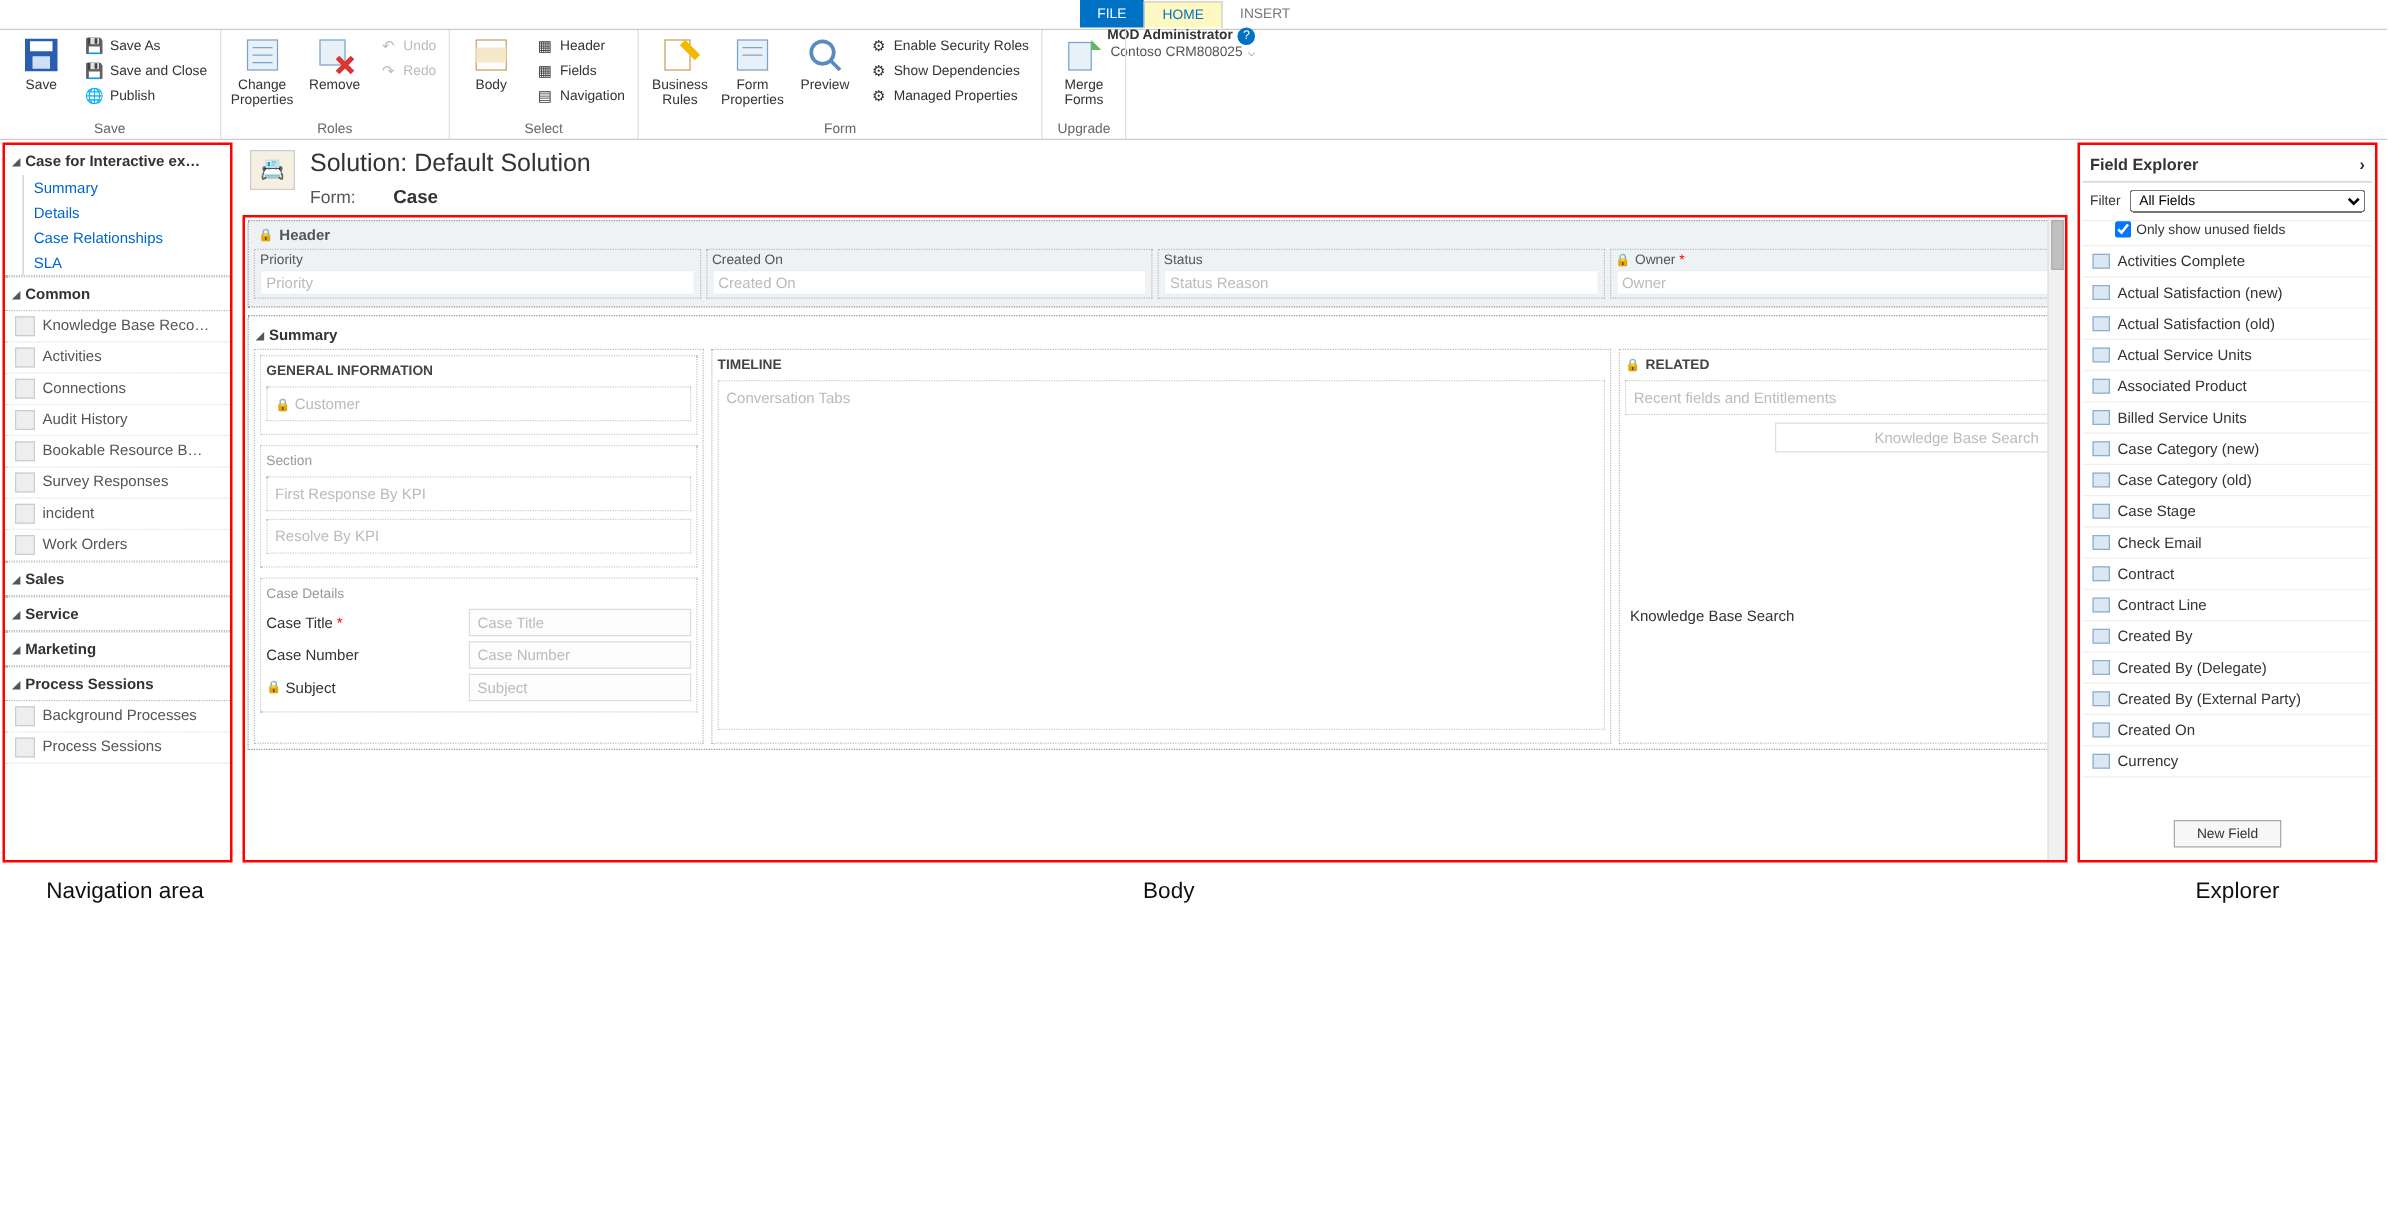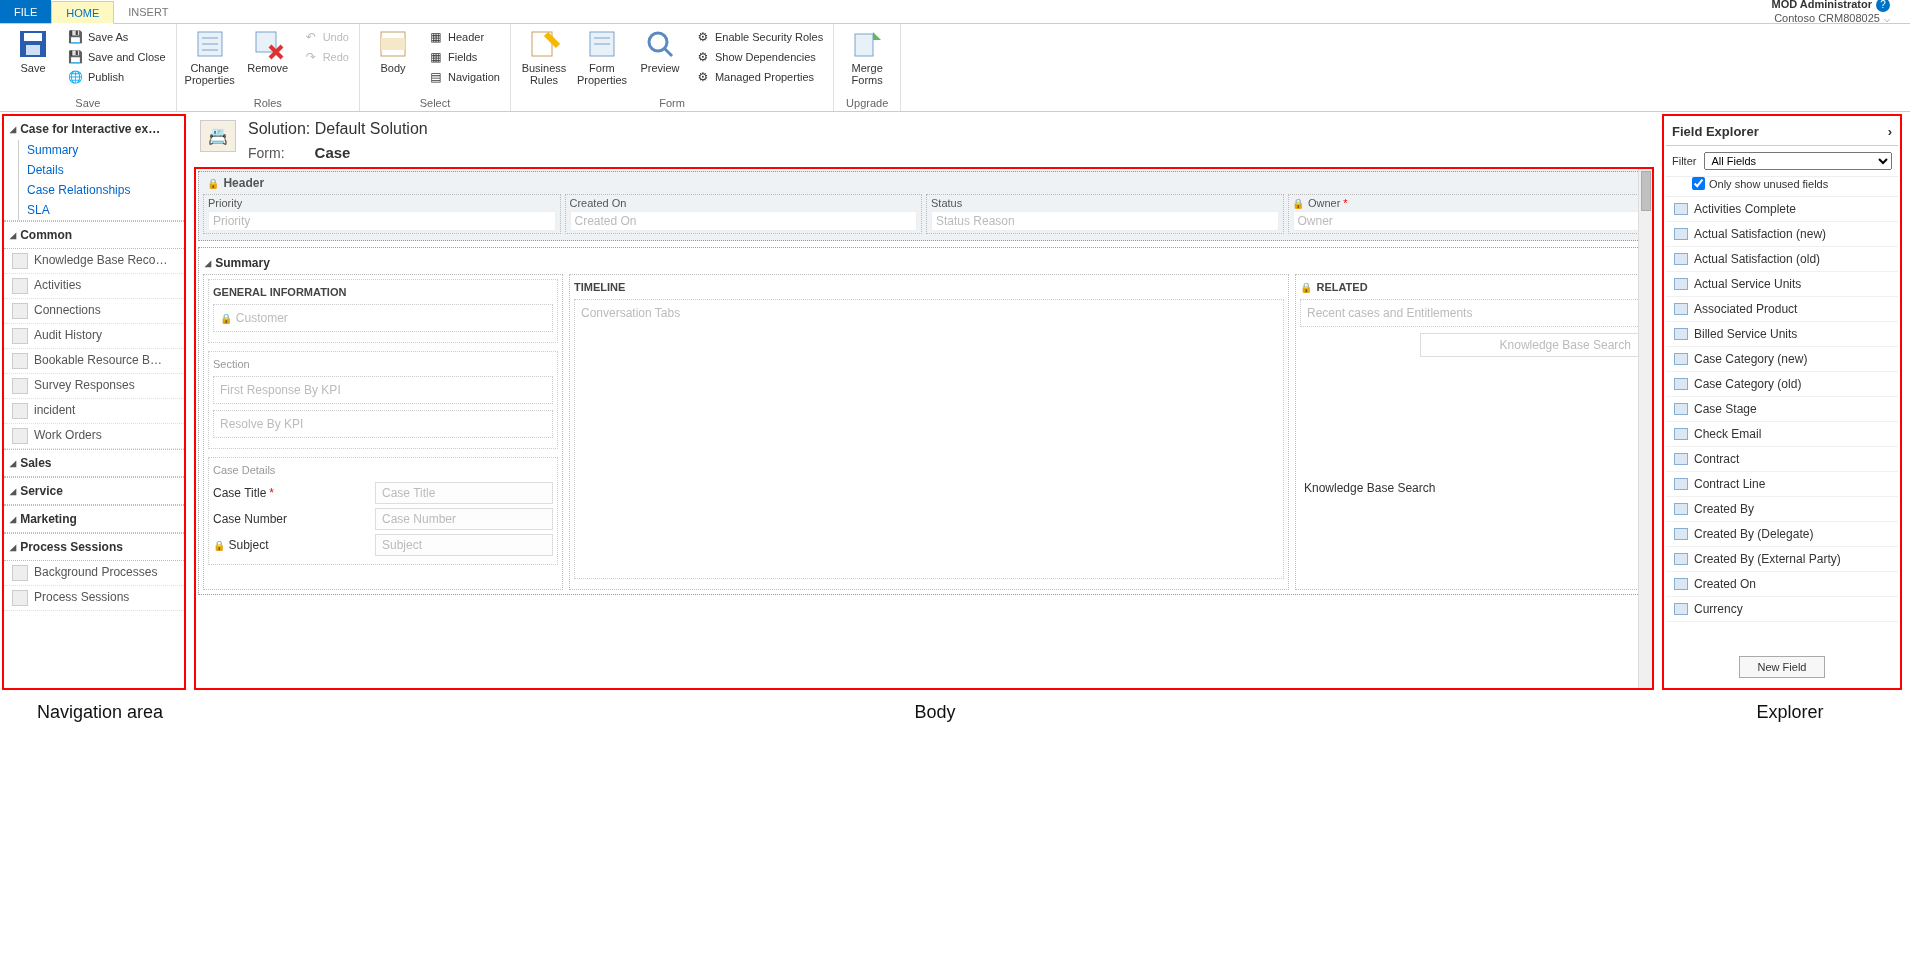--- a/index.html
+++ b/index.html
@@ -1,17 +1,17 @@
 <!DOCTYPE html>
 <html><head>
 <meta charset="utf-8">
 <style>
 * { box-sizing: border-box; margin: 0; padding: 0; }
 body { font-family: "Segoe UI", Arial, sans-serif; font-size: 12px; color: #333; background: #fff; width: 1910px; }
-.topbar { display: flex; justify-content: space-between; align-items: center; border-bottom: 1px solid #ccc; height: 24px; }
+.topbar { display: flex; justify-content: space-between; align-items: center; border-bottom: 1px solid #ccc; height: 24px; flex-direction: column; }
 .tabs { display: flex; align-items: stretch; height: 100%; }
 .tab { padding: 4px 14px; font-size: 11px; cursor: pointer; display: flex; align-items: center; }
 .tab.file { background: #0072c6; color: #fff; }
 .tab.active { color: #0072c6; border: 1px solid #ccc; border-bottom: 1px solid #fff; position: relative; top: 1px; background: #fef9c3; }
 .tab.inactive { color: #777; }
 .userblock { text-align: right; padding-right: 20px; font-size: 11px; }
 .userblock .uname { font-weight: bold; }
 .userblock .uorg { color: #555; }
 .help-icon { display:inline-block; width:14px; height:14px; background:#0072c6; color:#fff; border-radius:50%; text-align:center; line-height:14px; font-size:10px; margin-left:4px;}
 .chev { display:inline-block; margin-left:4px; color:#777; font-size:8px; }
@@ -36,21 +36,21 @@
 .nav-item.tree { border-left: 1px solid #ccc; margin-left: 14px; padding-left: 8px; }
 .nav-common-item { padding: 4px 6px 4px 8px; display:flex; align-items:flex-start; gap:6px; color:#555; cursor:pointer; border-bottom: 1px dotted #e0e0e0; }
 .nav-common-item .ci { width:16px; height:16px; background:#eee; border:1px solid #ccc; display:inline-block;}
 .nav-subhead { font-weight: bold; padding: 6px; border-top: 1px dotted #bbb; border-bottom: 1px dotted #bbb; display:flex; align-items:center;}
 .nav-subhead::before { content: "◢"; font-size: 8px; margin-right: 4px; color:#555;}
 
 .body-area { flex: 1; margin: 2px; display:flex; flex-direction:column; }
 .body-header { display:flex; align-items:flex-start; gap:12px; padding: 6px 10px; }
 .body-header .ent-ico { width:36px; height:32px; background:#f5f0e1; border:1px solid #ccc; display:flex; align-items:center; justify-content:center; font-size:16px;}
 .body-header-lines { display:flex; flex-direction:column; gap:6px; }
-.body-header .ln1 { font-size: 16px; color:#333; }
+.body-header .ln1 { font-size: 20px; color:#333; }
 .body-header .ln2 { font-size: 14px; }
 .body-header .ln2 .lbl { color:#555; margin-right: 30px; }
 .body-header .ln2 .val { font-weight:bold; font-size:15px; }
 
 .body-canvas { border: 2px solid red; margin: 0 4px; padding: 2px; flex:1; height: 514px; overflow:hidden; position:relative; }
 .scrollbar { position:absolute; right:0; top:0; bottom:0; width:14px; background:#f0f0f0; border-left:1px solid #ddd; }
 .scrollbar .thumb { width:10px; margin:2px; height:40px; background:#c0c0c0; border:1px solid #aaa; }
 
 .form-header { border: 1px dotted #999; background: #eef2f5; margin-bottom: 6px; }
 .form-header-title { padding: 4px 8px; font-weight:bold; color:#555; font-size:12px; display:flex; align-items:center; gap:4px; }
@@ -431,21 +431,21 @@
           <div class="col col2">
             <div class="sec-title">TIMELINE</div>
             <div class="placeholder-box" style="height:280px;">Conversation Tabs</div>
           </div>
 
           <div class="col col3">
             <div class="sec-title">
                 <span class="lock">🔒</span>
                 <span>RELATED</span>
               </div>
-            <div class="placeholder-box">Recent cases and Entitlements</div>
+            <div class="placeholder-box">Recent fields and Entitlements</div>
             <div class="kb-box">Knowledge Base Search</div>
             <div class="kb-search-sec">Knowledge Base Search</div>
           </div>
         </div>
       </div>
     </div>
   </div>
 
   <div class="explorer">
     <div class="explorer-title">

